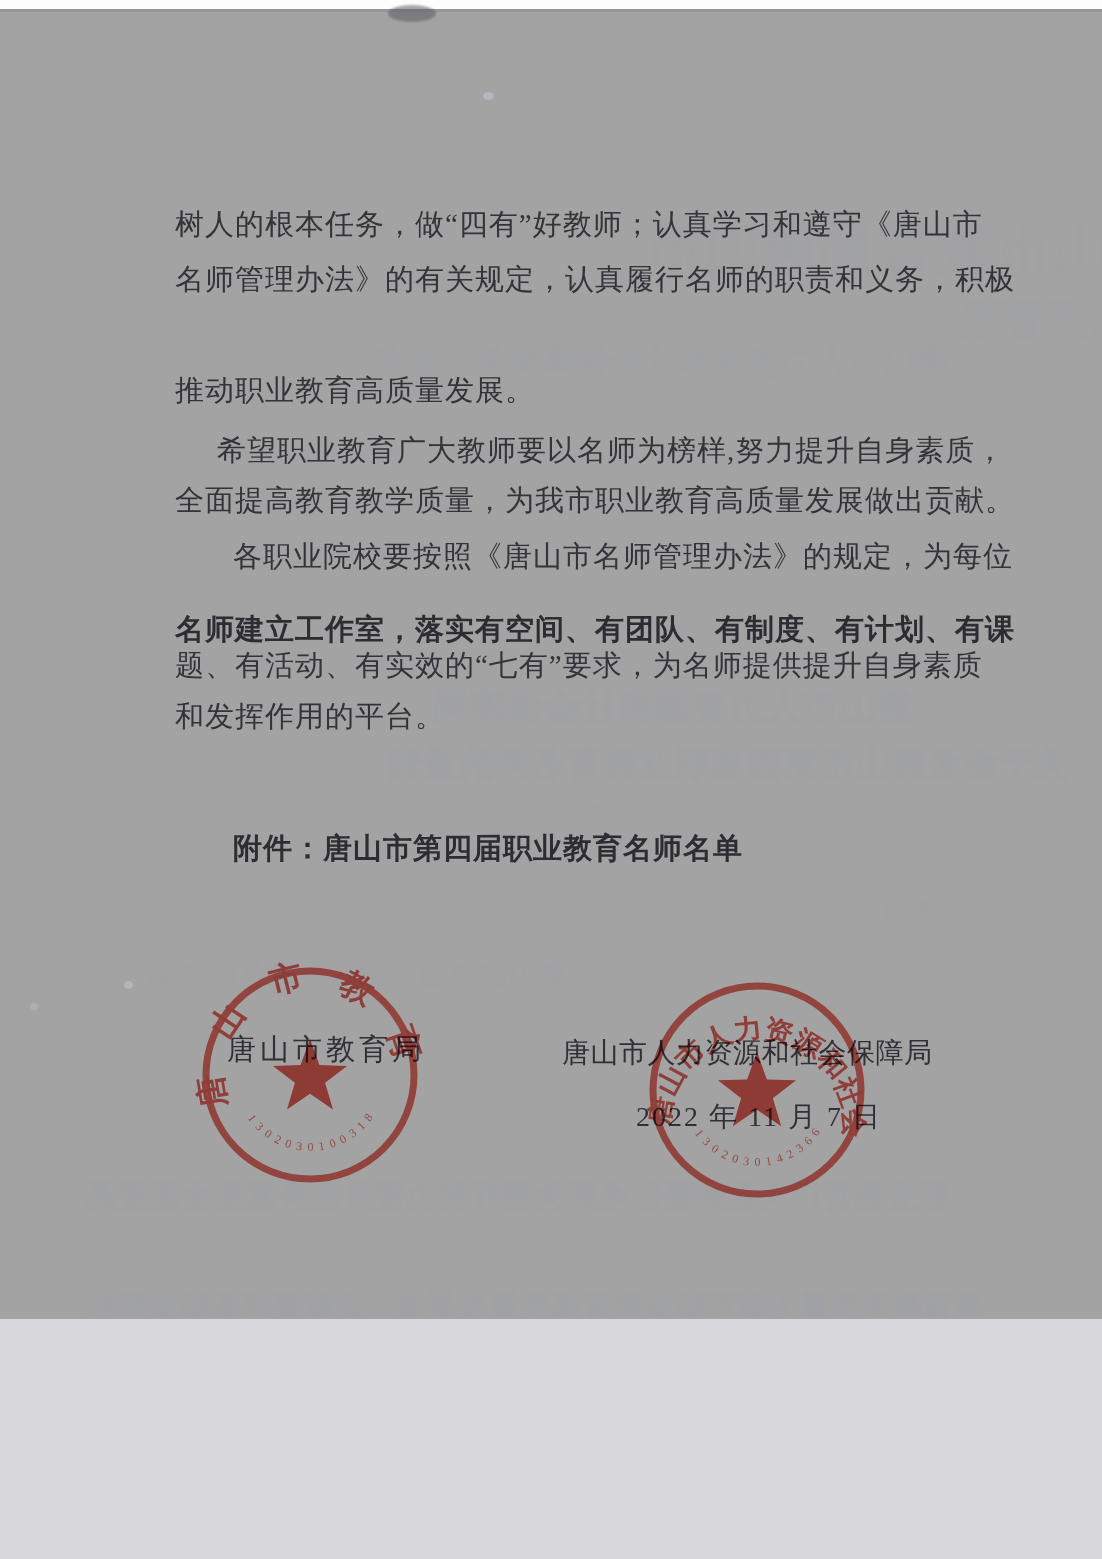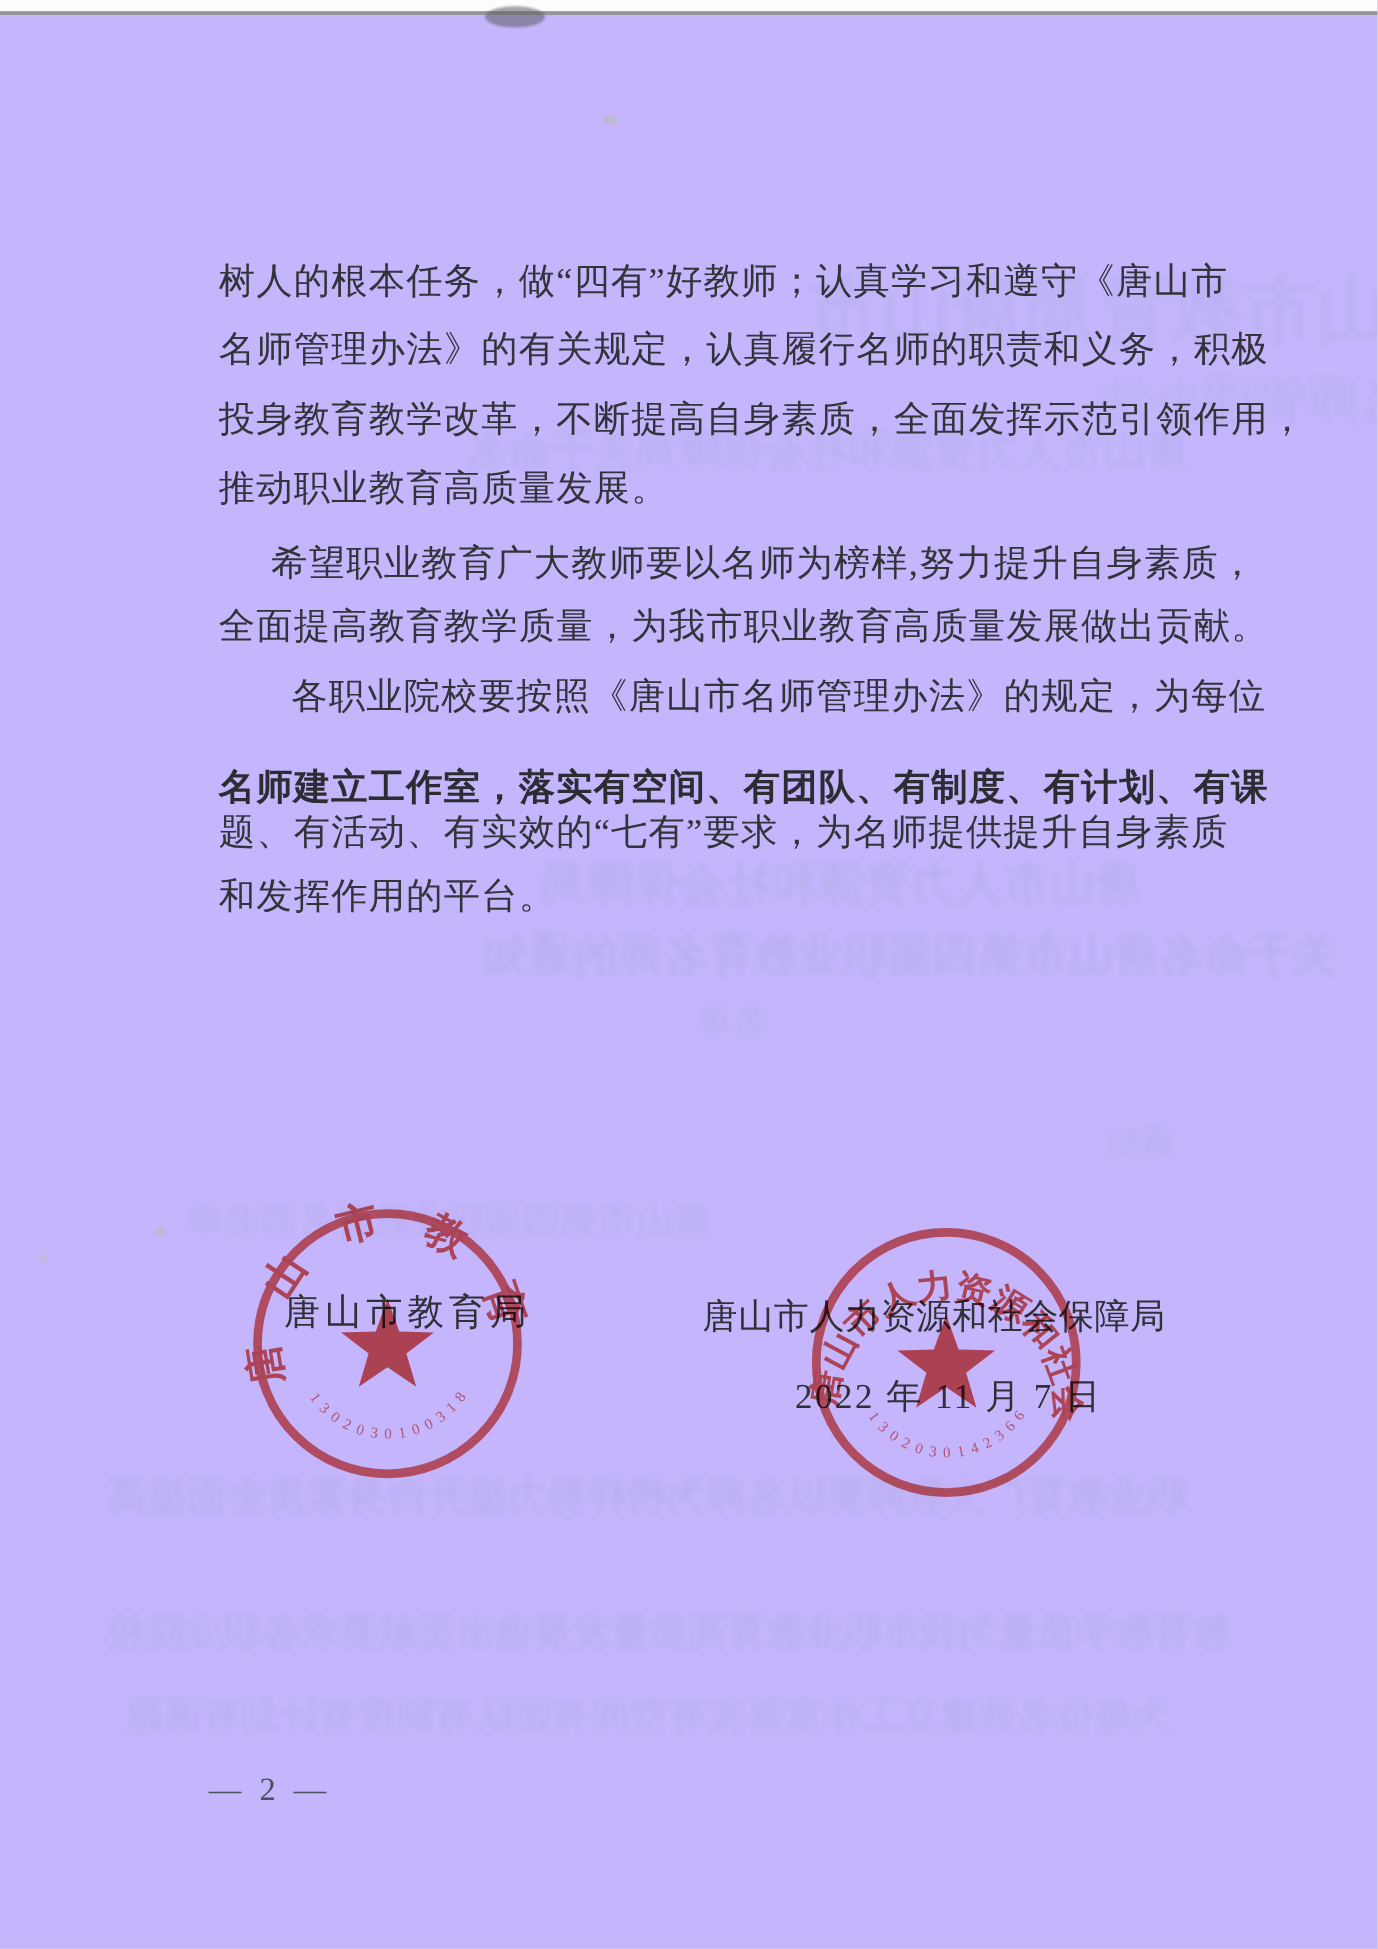--- a/index.html
+++ b/index.html
@@ -1,20 +1,20 @@
 <!DOCTYPE html>
 <html><head>
 <meta charset="utf-8">
 <style>
   html,body{margin:0;padding:0;background:#d8d8dc;}
   .page{
     position:relative;
-    width:1102px;height:1559px;
+    width:1102px;height:1319px;
     margin:0 auto;
-    background:#c4b5fd;
+    background:#a3a3a3;
     overflow:hidden;
     font-family:"Liberation Serif","DejaVu Serif",serif;
   }
   .scan-top-strip{position:absolute;left:0;top:0;width:100%;height:9px;background:#fdfdfd;}
   .scan-top-line{position:absolute;left:0;top:9px;width:100%;height:3px;background:#94949a;}
   .scan-smudge{position:absolute;left:388px;top:5px;width:48px;height:17px;background:#5e5e64;border-radius:50%;opacity:.55;filter:blur(1px);}
   .speck{position:absolute;border-radius:50%;background:#b9bcc8;}
 
   
   .ghost{
@@ -68,29 +68,29 @@
   <div class="ghost" style="left:386px;top:740px;font-size:36px;opacity:.17;">关于命名唐山市第四届职业教育名师的通知</div>
   <div class="ghost" style="left:556px;top:797px;font-size:30px;opacity:.12;">名单</div>
   <div class="ghost" style="left:885px;top:895px;font-size:28px;opacity:.12;">通知</div>
   <div class="ghost" style="left:148px;top:956px;font-size:30px;opacity:.13;">唐山市第四届职业教育名师名单</div>
   <div class="ghost" style="left:85px;top:1175px;font-size:32px;opacity:.16;">职业教育广大教师要以名师为榜样努力提升自身素质全面提高</div>
   <div class="ghost" style="left:85px;top:1285px;font-size:31px;opacity:.15;">教育教学质量为我市职业教育高质量发展做出贡献要求各职业院校</div>
   <div class="ghost" style="left:100px;top:1352px;font-size:31px;opacity:.14;">为每位名师建立工作室落实有空间有团队有制度有计划有课题</div>
 
   <div class="tline" style="left:175px;top:205px;">树人的根本任务，做“四有”好教师；认真学习和遵守《唐山市</div>
   <div class="tline" style="left:175px;top:260px;">名师管理办法》的有关规定，认真履行名师的职责和义务，积极</div>
-  <div class="tline" style="left:175px;top:316px;">投身教育教学改革，不断提高自身素质，全面发挥示范引领作用，</div>
   <div class="tline" style="left:175px;top:371px;">推动职业教育高质量发展。</div>
   <div class="tline" style="left:217px;top:431px;">希望职业教育广大教师要以名师为榜样,努力提升自身素质，</div>
   <div class="tline" style="left:175px;top:481px;">全面提高教育教学质量，为我市职业教育高质量发展做出贡献。</div>
   <div class="tline" style="left:233px;top:537px;">各职业院校要按照《唐山市名师管理办法》的规定，为每位</div>
   <div class="tline bold" style="left:175px;top:591px;">名师建立工作室，落实有空间、有团队、有制度、有计划、有课</div>
   <div class="tline" style="left:175px;top:646px;">题、有活动、有实效的“七有”要求，为名师提供提升自身素质</div>
   <div class="tline" style="left:175px;top:697px;">和发挥作用的平台。</div>
 
+  <div class="tline bold" style="left:233px;top:810px;">附件：唐山市第四届职业教育名师名单</div>
 
   <div class="sig" style="left:227px;top:1030px;letter-spacing:4px;">唐山市教育局</div>
   <div class="sig" style="left:562px;top:1034px;font-size:28px;letter-spacing:0.5px;">唐山市人力资源和社会保障局</div>
   <div class="sig" style="left:636px;top:1088px;font-size:28px;letter-spacing:2px;margin-top:10px;">2022 年 11 月 7 日</div>
 
   <svg class="seal" style="left:190px;top:955px;" width="240" height="240" viewBox="0 0 240 240">
     <defs>
       <path id="arcL-ring" d="M 37.3 150.1 A 88 88 0 1 1 202.7 150.1" fill="none"></path>
       <path id="arcL-num" d="M 54.2 158.0 A 76 76 0 0 0 185.8 158.0" fill="none"></path>
     </defs>

